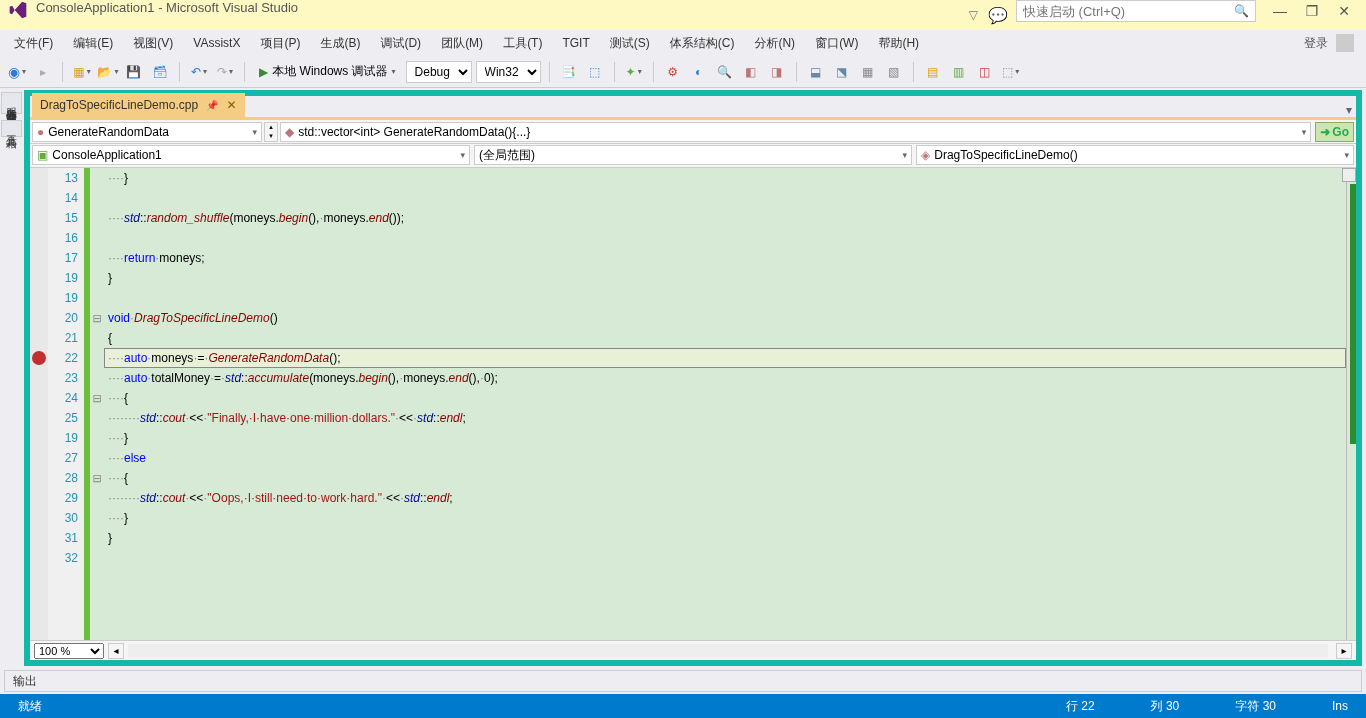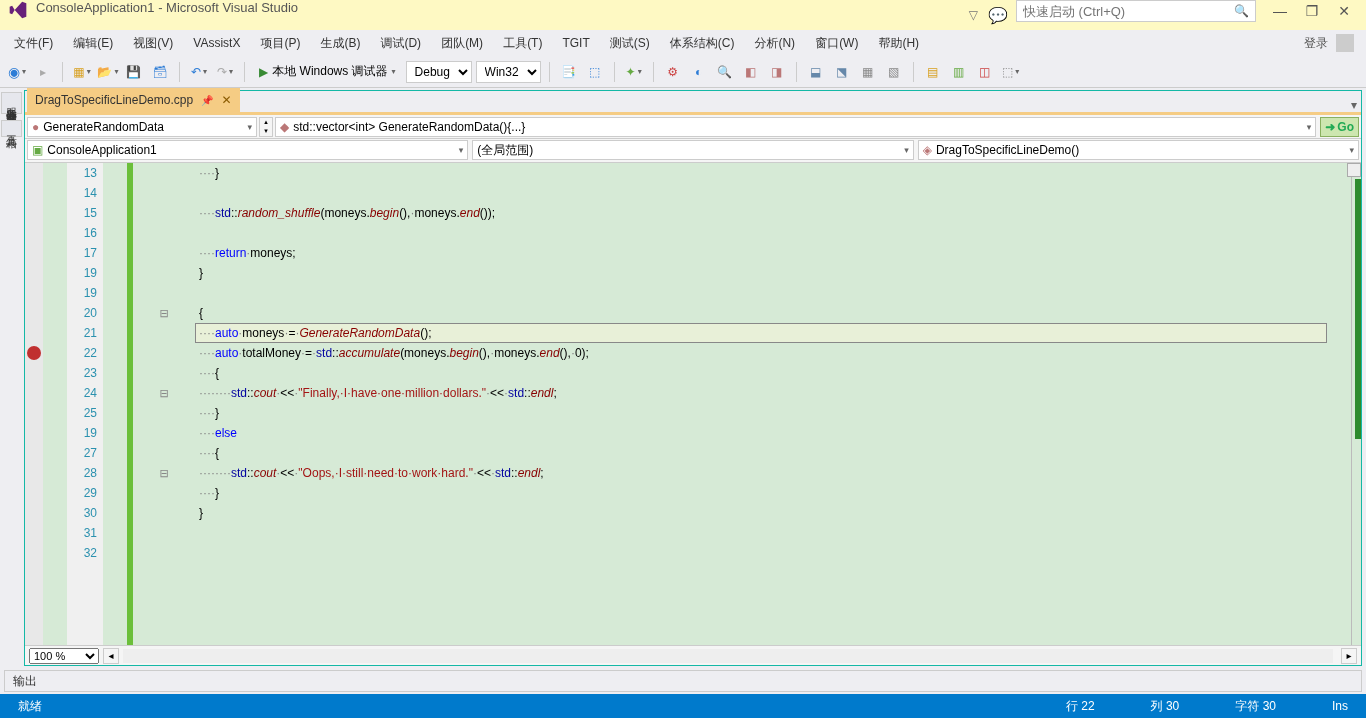--- a/index.html
+++ b/index.html
@@ -25,58 +25,58 @@
 .toolbar .tbtn.dd::after { content: "▾"; font-size: 8px; margin-left: 2px; color: #666; }
 .toolbar .start-btn { display: flex; align-items: center; padding: 0 6px; height: 24px; cursor: pointer; }
 .toolbar .start-btn .tri { color: #388a34; margin-right: 4px; }
 .toolbar select { height: 22px; border: 1px solid #ccc; background: #fff; font-size: 12px; padding: 0 4px; }
 .toolbar .ico { font-size: 14px; }
 
 .workarea { flex: 1; display: flex; min-height: 0; }
 .side-tabs { width: 22px; background: #eeeef2; display: flex; flex-direction: column; gap: 6px; align-items: center; padding-top: 4px; }
 .side-tabs .vtab { writing-mode: vertical-rl; text-orientation: upright; font-size: 11px; background: #e6e7ed; border: 1px solid #ccc; padding: 6px 2px; color: #333; cursor: pointer; letter-spacing: 1px; }
 
-.editor-col { flex: 1; display: flex; flex-direction: column; min-width: 0; background: #701a75; border: 1px solid #14b8a6; margin: 2px 4px 2px 2px; }
+.editor-col { flex: 1; display: flex; flex-direction: column; min-width: 0; background: #701a75; border: 6px solid #14b8a6; margin: 2px 4px 2px 2px; }
 .doc-tabs { height: 24px; display: flex; align-items: flex-end; background: #eeeef2; border-bottom: 3px solid #f5cc84; padding-left: 2px; }
 .doc-tab { background: #f5cc84; height: 24px; display: flex; align-items: center; padding: 0 8px; gap: 8px; font-size: 12px; color: #333; }
 .doc-tab .pin { color: #555; font-size: 10px; }
 .doc-tab .close { color: #8a5a00; font-size: 12px; cursor: pointer; }
 .doc-tabs .tabs-right { margin-left: auto; display: flex; gap: 4px; padding-right: 4px; color: #666; }
 
 .nav-row { height: 24px; display: flex; align-items: center; border-bottom: 1px solid #ccc; background: #f5f5f5; gap: 0; }
 .nav-row .combo { flex: 0 0 auto; display: flex; align-items: center; border: 1px solid #ccc; background: #fff; height: 20px; margin: 0 2px; padding: 0 4px; }
 .nav-row .combo.flex { flex: 1; }
 .nav-row .combo .cicon { margin-right: 4px; color: #b77; }
 .nav-row .combo .dd { margin-left: auto; color: #666; font-size: 9px; }
 .nav-row .go-btn { background: #cde6b0; border: 1px solid #8ab060; color: #2a5; font-weight: bold; padding: 1px 4px; margin: 0 2px; cursor: pointer; display: flex; align-items: center; height: 20px; }
 .nav-row .stepper { width: 14px; display: flex; flex-direction: column; border: 1px solid #ccc; height: 20px; }
 .nav-row .stepper div { flex: 1; text-align: center; font-size: 7px; line-height: 8px; cursor: pointer; }
 
 .nav-row2 { height: 24px; display: flex; border-bottom: 1px solid #ccc; background: #f5f5f5; }
 .nav-row2 .combo { flex: 1; display: flex; align-items: center; border: 1px solid #ccc; background: #fff; height: 20px; margin: 1px 2px; padding: 0 4px; }
 .nav-row2 .combo .cicon { margin-right: 4px; }
 .nav-row2 .combo .dd { margin-left: auto; color: #666; font-size: 9px; }
 
-.code-area { flex: 1; display: flex; min-height: 0; position: relative; background: #d6ead6; gap: 24px; }
+.code-area { flex: 1; display: flex; min-height: 0; position: relative; background: #d6ead6; }
 .break-col { width: 18px; background: #e8e8e8; }
 .break-col .bp { width: 14px; height: 14px; background: #c03030; border-radius: 50%; margin: 3px auto 0; }
 .gutter { width: 36px; background: #f0f0f0; color: #2b91af; text-align: right; padding-right: 6px; font-family: Consolas, monospace; font-size: 13px; }
 .gutter .ln { height: 20px; line-height: 20px; }
 .change-bar { width: 6px; background: #6bbf3a; }
 .fold-col { width: 14px; background: #d6ead6; font-family: Consolas, monospace; color: #888; }
 .fold-col .fold { height: 20px; line-height: 20px; text-align: center; font-size: 11px; cursor: pointer; }
 .code-col { flex: 1; font-family: Consolas, monospace; font-size: 13px; background: #d6ead6; position: relative; }
 .code-col .line { height: 20px; line-height: 20px; white-space: pre; padding-left: 4px; }
 .code-col .line.current { background: #e8f0d8; box-shadow: inset 0 0 0 1px #888; }
 .right-bar { width: 10px; background: #d6ead6; border-left: 1px solid #bbb; position: relative; }
 .right-bar .mk-green { position: absolute; right: 0; width: 6px; background: #2e8b2e; }
 .right-bar .splitbtn { position: absolute; top: 0; right: 0; width: 14px; height: 14px; background: #eee; border: 1px solid #aaa; }
 
 .kw { color: #0000ff; }
-.type { color: #0000a0; }
+.type { color: #0000a0; font-style: italic; }
 .fn { color: #880000; font-style: italic; }
 .str { color: #a31515; }
 .num { color: #000; }
 .dots { color: #808080; }
 
 .zoom-bar { height: 20px; display: flex; align-items: center; border-top: 1px solid #ccc; background: #f5f5f5; padding: 0 4px; }
 .zoom-bar select { width: 70px; font-size: 11px; }
 .zoom-bar .hscroll-btn { width: 16px; height: 16px; border: 1px solid #ccc; margin-left: 4px; text-align: center; line-height: 14px; font-size: 10px; }
 .zoom-bar .hscroll-track { flex: 1; height: 14px; background: #eee; margin: 0 4px; }
 
@@ -307,20 +307,21 @@
           <div class="fold"></div>
         </div>
       <div class="code-col" id="code-col">
           <div class="line"><span class="dots">····</span>}</div>
           <div class="line"></div>
           <div class="line"><span class="dots">····</span><span class="type">std</span>::<span class="fn">random_shuffle</span>(moneys.<span class="fn">begin</span>(),<span class="dots">·</span>moneys.<span class="fn">end</span>());</div>
           <div class="line"></div>
           <div class="line"><span class="dots">····</span><span class="kw">return</span><span class="dots">·</span>moneys;</div>
           <div class="line">}</div>
           <div class="line"></div>
+          <div class="line"><span class="kw">void</span><span class="dots">·</span><span class="fn">DragToSpecificLineDemo</span>()</div>
           <div class="line">{</div>
           <div class="line current"><span class="dots">····</span><span class="kw">auto</span><span class="dots">·</span>moneys<span class="dots">·</span>=<span class="dots">·</span><span class="fn">GenerateRandomData</span>();</div>
           <div class="line"><span class="dots">····</span><span class="kw">auto</span><span class="dots">·</span>totalMoney<span class="dots">·</span>=<span class="dots">·</span><span class="type">std</span>::<span class="fn">accumulate</span>(moneys.<span class="fn">begin</span>(),<span class="dots">·</span>moneys.<span class="fn">end</span>(),<span class="dots">·</span><span class="num">0</span>);</div>
           <div class="line"><span class="dots">····</span>{</div>
           <div class="line"><span class="dots">········</span><span class="type">std</span>::<span class="fn">cout</span><span class="dots">·</span>&lt;&lt;<span class="dots">·</span><span class="str">"Finally,·I·have·one·million·dollars."</span><span class="dots">·</span>&lt;&lt;<span class="dots">·</span><span class="type">std</span>::<span class="fn">endl</span>;</div>
           <div class="line"><span class="dots">····</span>}</div>
           <div class="line"><span class="dots">····</span><span class="kw">else</span></div>
           <div class="line"><span class="dots">····</span>{</div>
           <div class="line"><span class="dots">········</span><span class="type">std</span>::<span class="fn">cout</span><span class="dots">·</span>&lt;&lt;<span class="dots">·</span><span class="str">"Oops,·I·still·need·to·work·hard."</span><span class="dots">·</span>&lt;&lt;<span class="dots">·</span><span class="type">std</span>::<span class="fn">endl</span>;</div>
           <div class="line"><span class="dots">····</span>}</div>

